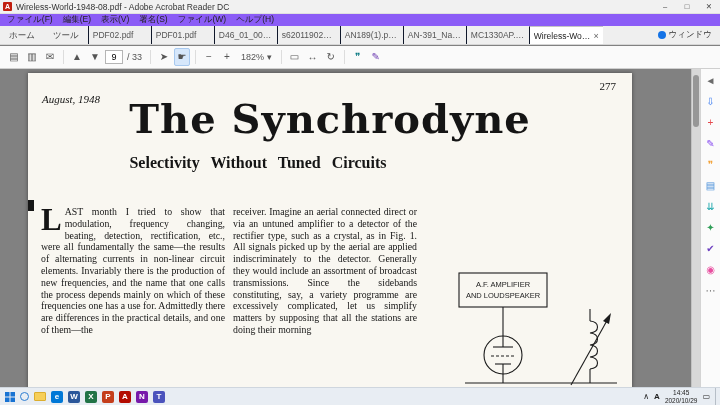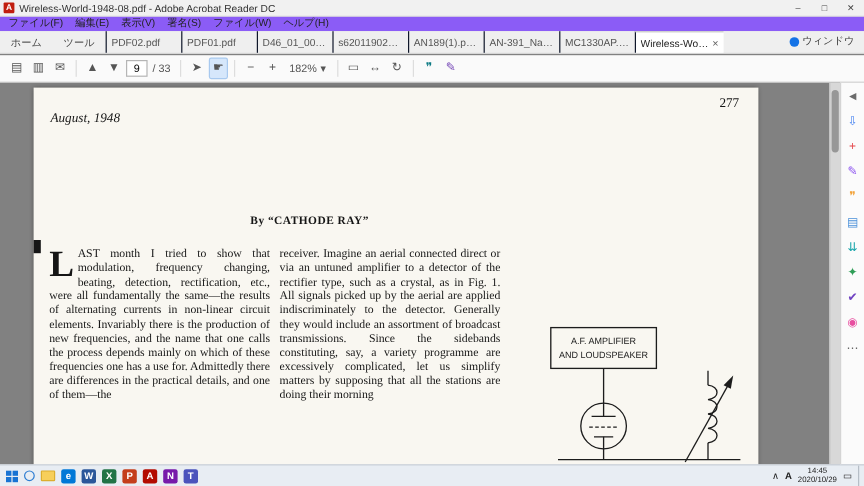--- a/index.html
+++ b/index.html
@@ -143,21 +143,22 @@
     <span class="ticon">↻</span>
     <span class="tsep"></span>
     <span class="ticon teal">❞</span>
     <span class="ticon purple">✎</span>
   </div>
 
   <div class="docarea" style="background: rgb(129, 129, 129);">
     <div class="page">
       <span class="pgh-date">August, 1948</span>
       <span class="pgh-num">277</span>
-      <div class="pby">By “CATHODE RAY”</div>
+      <div class="ptitle">The Synchrodyne</div>
+      <div class="psub">Selectivity Without Tuned Circuits</div>
       <div class="artifact"></div>
 
       <div class="col col1">
         <span class="dropcap">L</span><span>AST month I tried to show that modulation, frequency changing, beating, detection, rectification, etc., were all fundamentally the same—the results of alternating currents in non-linear circuit elements.  Invariably there is the production of new frequencies, and the name that one calls the process depends mainly on which of these frequencies one has a use for.  Admittedly there are differences in the practical details, and one of them—the</span>
       </div>
       <div class="col col2">receiver.  Imagine an aerial connected direct or via an untuned amplifier to a detector of the rectifier type, such as a crystal, as in Fig. 1.  All signals picked up by the aerial are applied indiscriminately to the detector.  Generally they would include an assortment of broadcast transmissions.  Since the sidebands constituting, say, a variety programme are excessively complicated, let us simplify matters by supposing that all the stations are doing their morning</div>
 
 
       <svg class="circuit" width="196" height="122" viewBox="0 0 196 122">
         <g fill="none" stroke="#1c1c1c" stroke-width="1.1">

